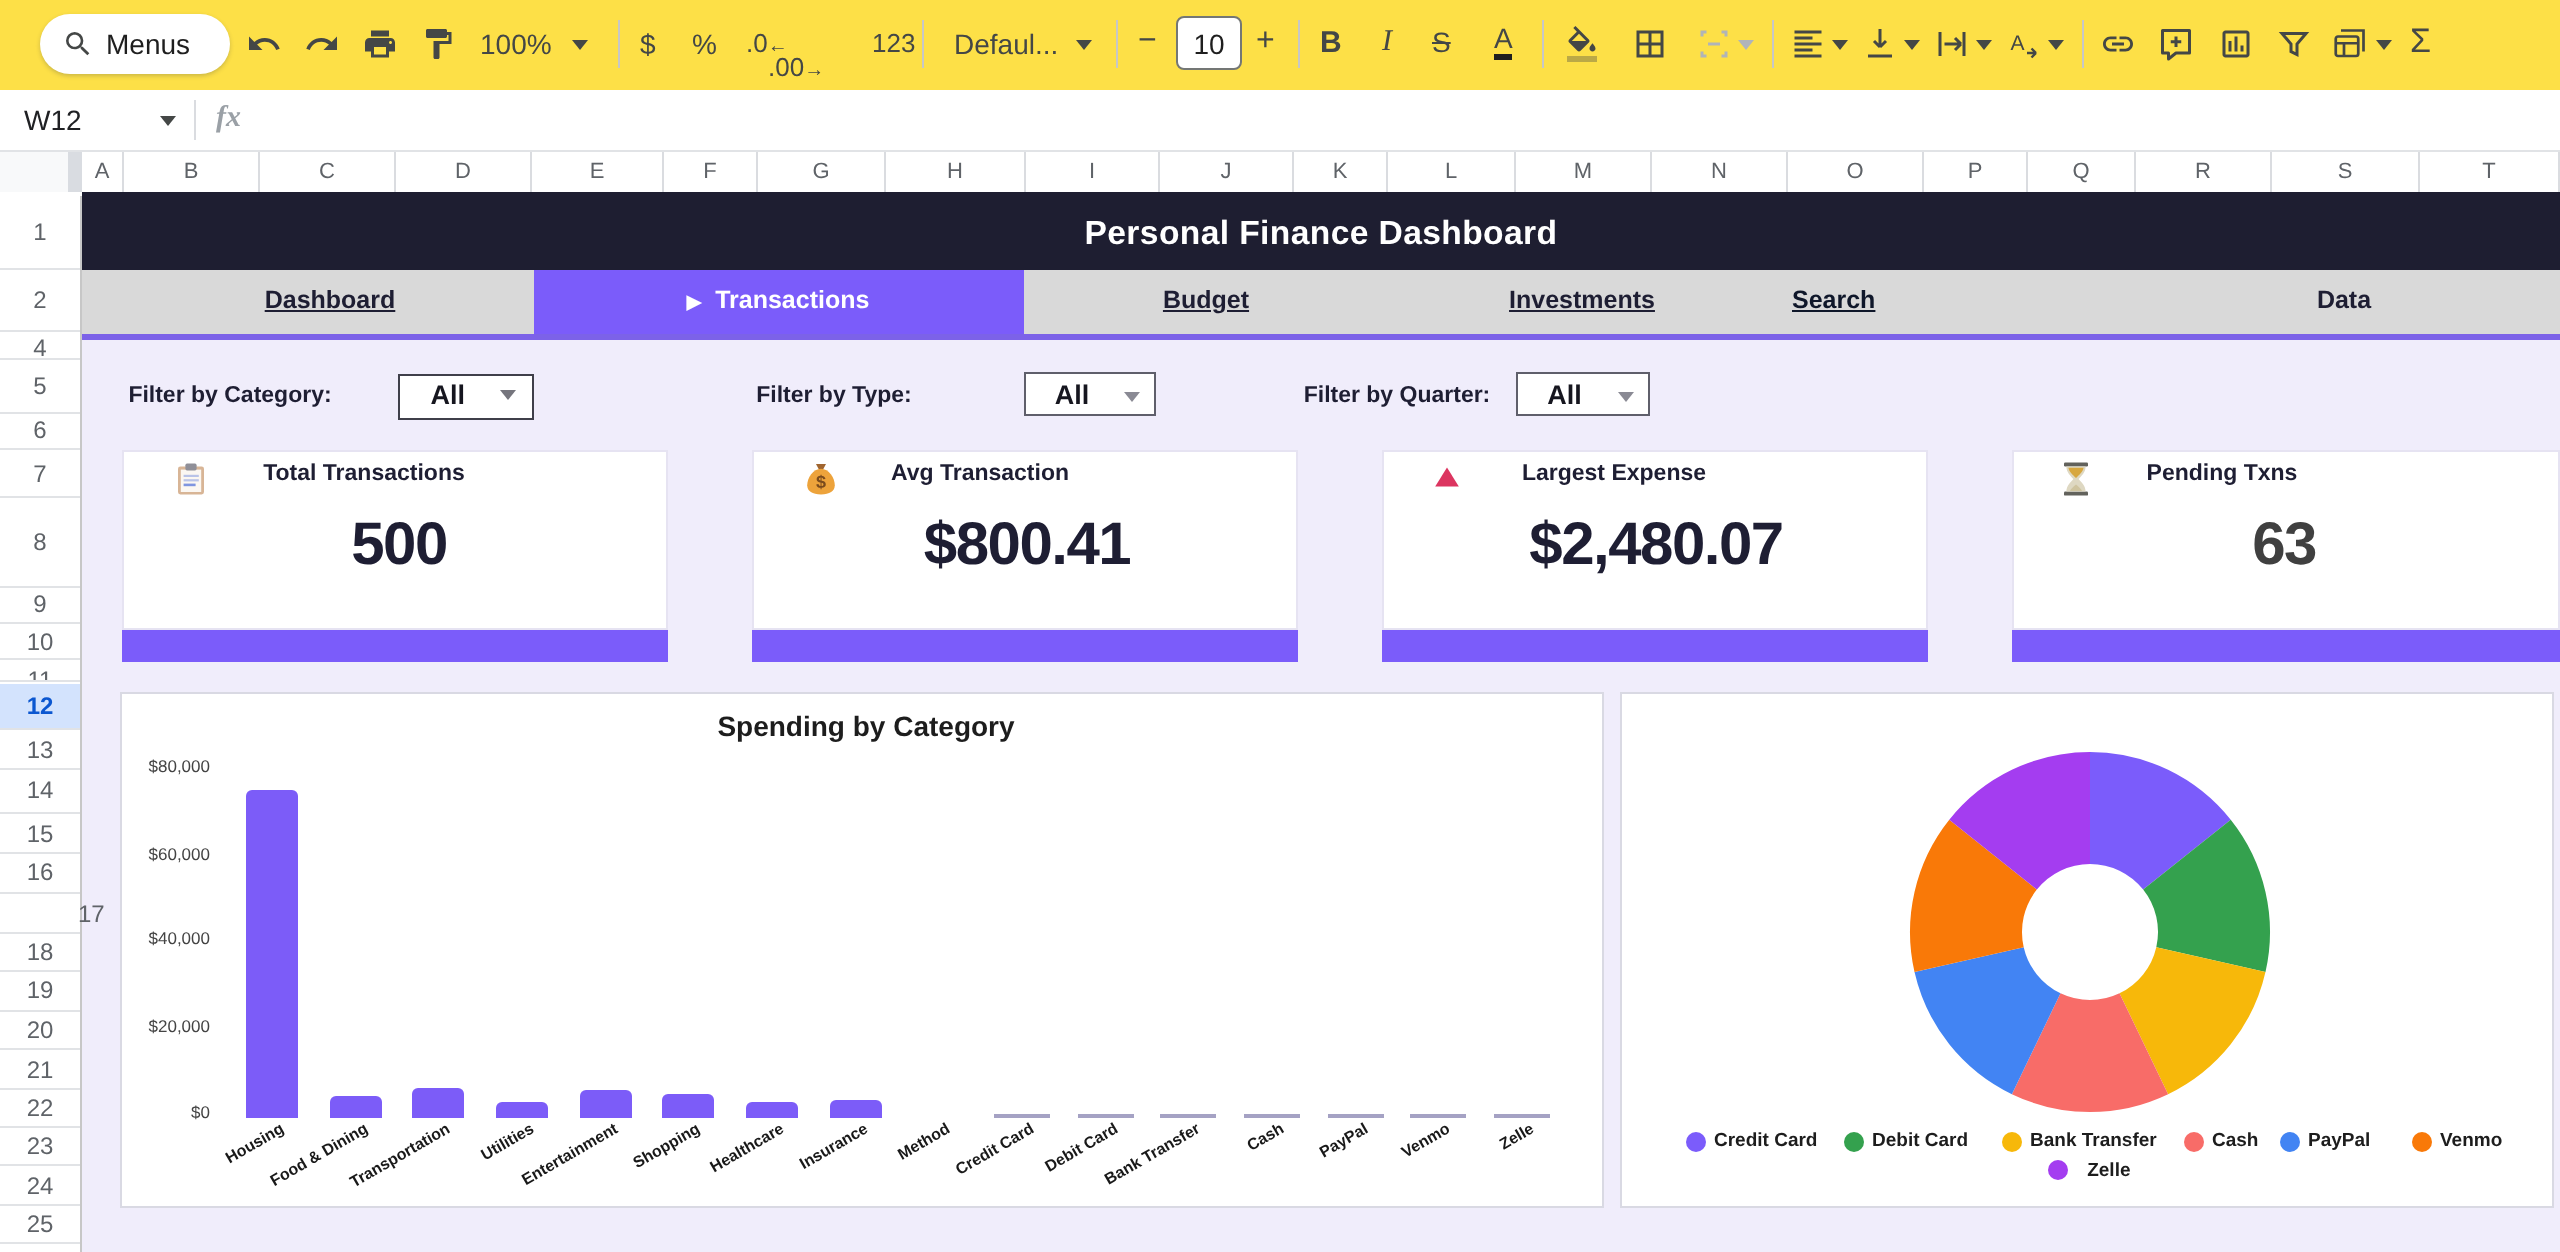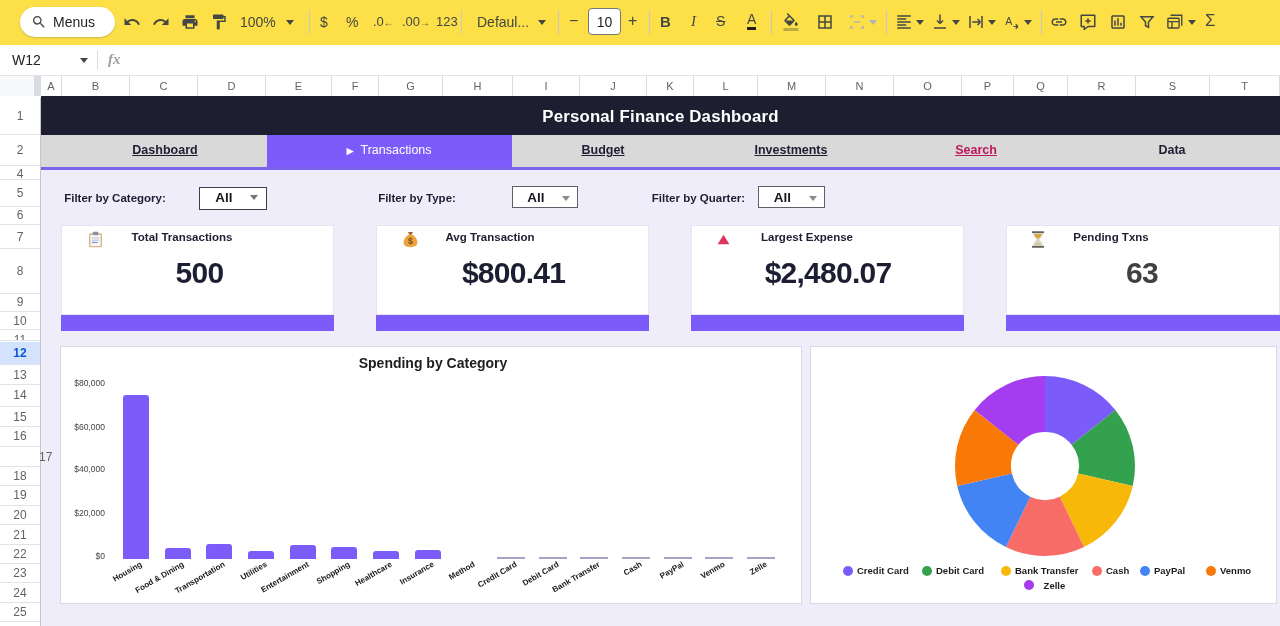--- a/index.html
+++ b/index.html
@@ -45,21 +45,21 @@
   <svg style="position:absolute;left:210px;top:13px;" width="18" height="18" viewBox="0 0 24 24">
       <path fill="#444746" d="M18 4V3c0-.55-.45-1-1-1H5c-.55 0-1 .45-1 1v4c0 .55.45 1 1 1h12c.55 0 1-.45 1-1V6h1v4H9v11c0 .55.45 1 1 1h2c.55 0 1-.45 1-1v-9h8V4h-3z"></path>
     </svg>
   <div class="tbtxt" style="left:240px;">100%</div>
   <div class="caret" style="left:286px;top:20px;"></div>
   <div class="tbdiv" style="left:309px;"></div>
 
   <div class="tbtxt" style="left:320px;">$</div>
   <div class="tbtxt" style="left:346px;">%</div>
   <div class="tbtxt" style="left:373px;font-size:13px;">.0<span style="font-size:10px;">←</span></div>
-  <div class="tbtxt" style="left:402px;font-size:13px;">.00<span style="font-size:10px;">→</span></div>
+  <div class="tbtxt" style="left:384px;font-size:13px;margin-top:12px;">.00<span style="font-size:10px;">→</span></div>
   <div class="tbtxt" style="left:436px;font-size:13px;">123</div>
   <div class="tbdiv" style="left:461px;"></div>
   <div class="tbtxt" style="left:477px;">Defaul...</div>
   <div class="caret" style="left:538px;top:20px;"></div>
   <div class="tbdiv" style="left:558px;"></div>
   <div class="tbtxt" style="left:569px;font-size:16px;top:12px;">−</div>
   <div style="position:absolute;left:588px;top:8px;width:33px;height:27px;border:1px solid #747775;border-radius:4px;background:#fff;color:#1f1f1f;font-size:14px;text-align:center;line-height:26px;">10</div>
   <div class="tbtxt" style="left:628px;font-size:16px;top:12px;">+</div>
   <div class="tbdiv" style="left:649px;"></div>
 
@@ -155,23 +155,23 @@
   <div class="colcell" style="left:1210px;width:70px;">T</div>
 </div>
 <div id="body" class="abs">
   <div class="abs" style="left:0;top:0;width:1239px;height:36.8px;background:#1e1e31;"></div>
   <div class="abs" style="left:0;top:0;width:1239px;height:36.8px;color:#fff;font-size:16.8px;font-weight:bold;text-align:center;line-height:38px;letter-spacing:.2px;">Personal Finance Dashboard</div>
   <div class="abs" style="left:0;top:36.8px;width:1239px;height:31.9px;background:#d9d9d9;"></div>
   <div class="abs" style="left:226px;top:36.8px;width:245px;height:31.9px;background:#7b5cfa;"></div>
   <div class="abs" style="left:44px;top:36.8px;width:160px;height:31.7px;color:#1e1e33;font-size:12.5px;font-weight:bold;text-decoration:underline;text-align:center;line-height:31px;">Dashboard</div>
   <div class="abs" style="left:482px;top:36.8px;width:160px;height:31.7px;color:#1e1e33;font-size:12.5px;font-weight:bold;text-decoration:underline;text-align:center;line-height:31px;">Budget</div>
   <div class="abs" style="left:670px;top:36.8px;width:160px;height:31.7px;color:#1e1e33;font-size:12.5px;font-weight:bold;text-decoration:underline;text-align:center;line-height:31px;">Investments</div>
-  <div class="abs" style="left:855px;top:36.8px;width:160px;height:31.7px;color:#be185d;font-size:12.5px;font-weight:bold;text-decoration:underline;text-align:center;line-height:31px;">Search</div>
+  <div class="abs" style="left:855px;top:36.8px;width:160px;height:31.7px;color:#0f172a;font-size:12.5px;font-weight:bold;text-decoration:underline;text-align:left;line-height:31px;">Search</div>
   <div class="abs" style="left:1051px;top:36.8px;width:160px;height:31.7px;color:#1e1e33;font-size:12.5px;font-weight:bold;text-align:center;line-height:31px;">Data</div>
-  <div class="abs" style="left:268px;top:36.8px;width:160px;height:31.7px;color:#fff;font-size:12.5px;font-weight:normal;text-align:center;line-height:31px;"><span style="font-size:9.5px;">▶</span>&nbsp; Transactions</div>
+  <div class="abs" style="left:268px;top:36.8px;width:160px;height:31.7px;color:#fff;font-size:12.5px;font-weight:bold;text-align:center;line-height:31px;"><span style="font-size:9.5px;">▶</span>&nbsp; Transactions</div>
   <div class="abs" style="left:0;top:68.7px;width:1239px;height:3px;background:#7c62e8;"></div>
   <div class="abs" style="left:-26px;top:92px;width:200px;height:16px;color:#1e1e33;font-size:11.5px;font-weight:bold;text-align:center;line-height:16px;">Filter by Category:</div>
   <div class="abs" style="left:157.6px;top:88.8px;width:68.5px;height:23.5px;background:#fff;border:1.5px solid #3f3f4a;"></div>
   <div class="abs" style="left:157.6px;top:88.8px;width:50.5px;height:21.8px;color:#16161f;font-size:13.5px;font-weight:bold;text-align:center;line-height:21px;">All</div>
   <div class="caret gray" style="left:209px;top:96.5px;border-top-color:#75757d;"></div>
   <div class="abs" style="left:276px;top:92px;width:200px;height:16px;color:#1e1e33;font-size:11.5px;font-weight:bold;text-align:center;line-height:16px;">Filter by Type:</div>
   <div class="abs" style="left:471.4px;top:87.8px;width:65.2px;height:21.8px;background:#fff;border:1px solid #5f5f6b;"></div>
   <div class="abs" style="left:471.4px;top:88.8px;width:47.2px;height:21.8px;color:#16161f;font-size:13.5px;font-weight:bold;text-align:center;line-height:21px;">All</div>
   <div class="caret gray" style="left:520.6px;top:98px;border-top-color:#8a8a94;"></div>
   <div class="abs" style="left:557.5px;top:92px;width:200px;height:16px;color:#1e1e33;font-size:11.5px;font-weight:bold;text-align:center;line-height:16px;">Filter by Quarter:</div>

